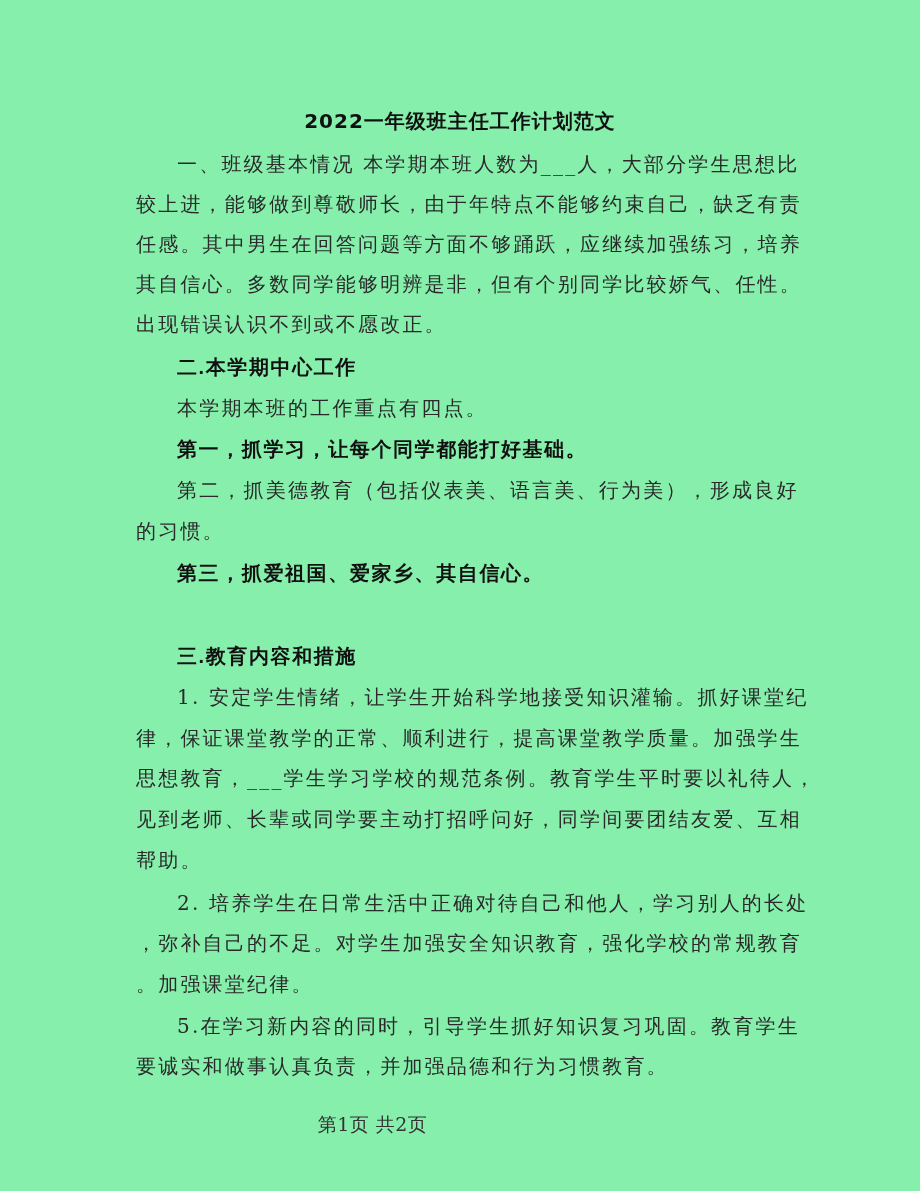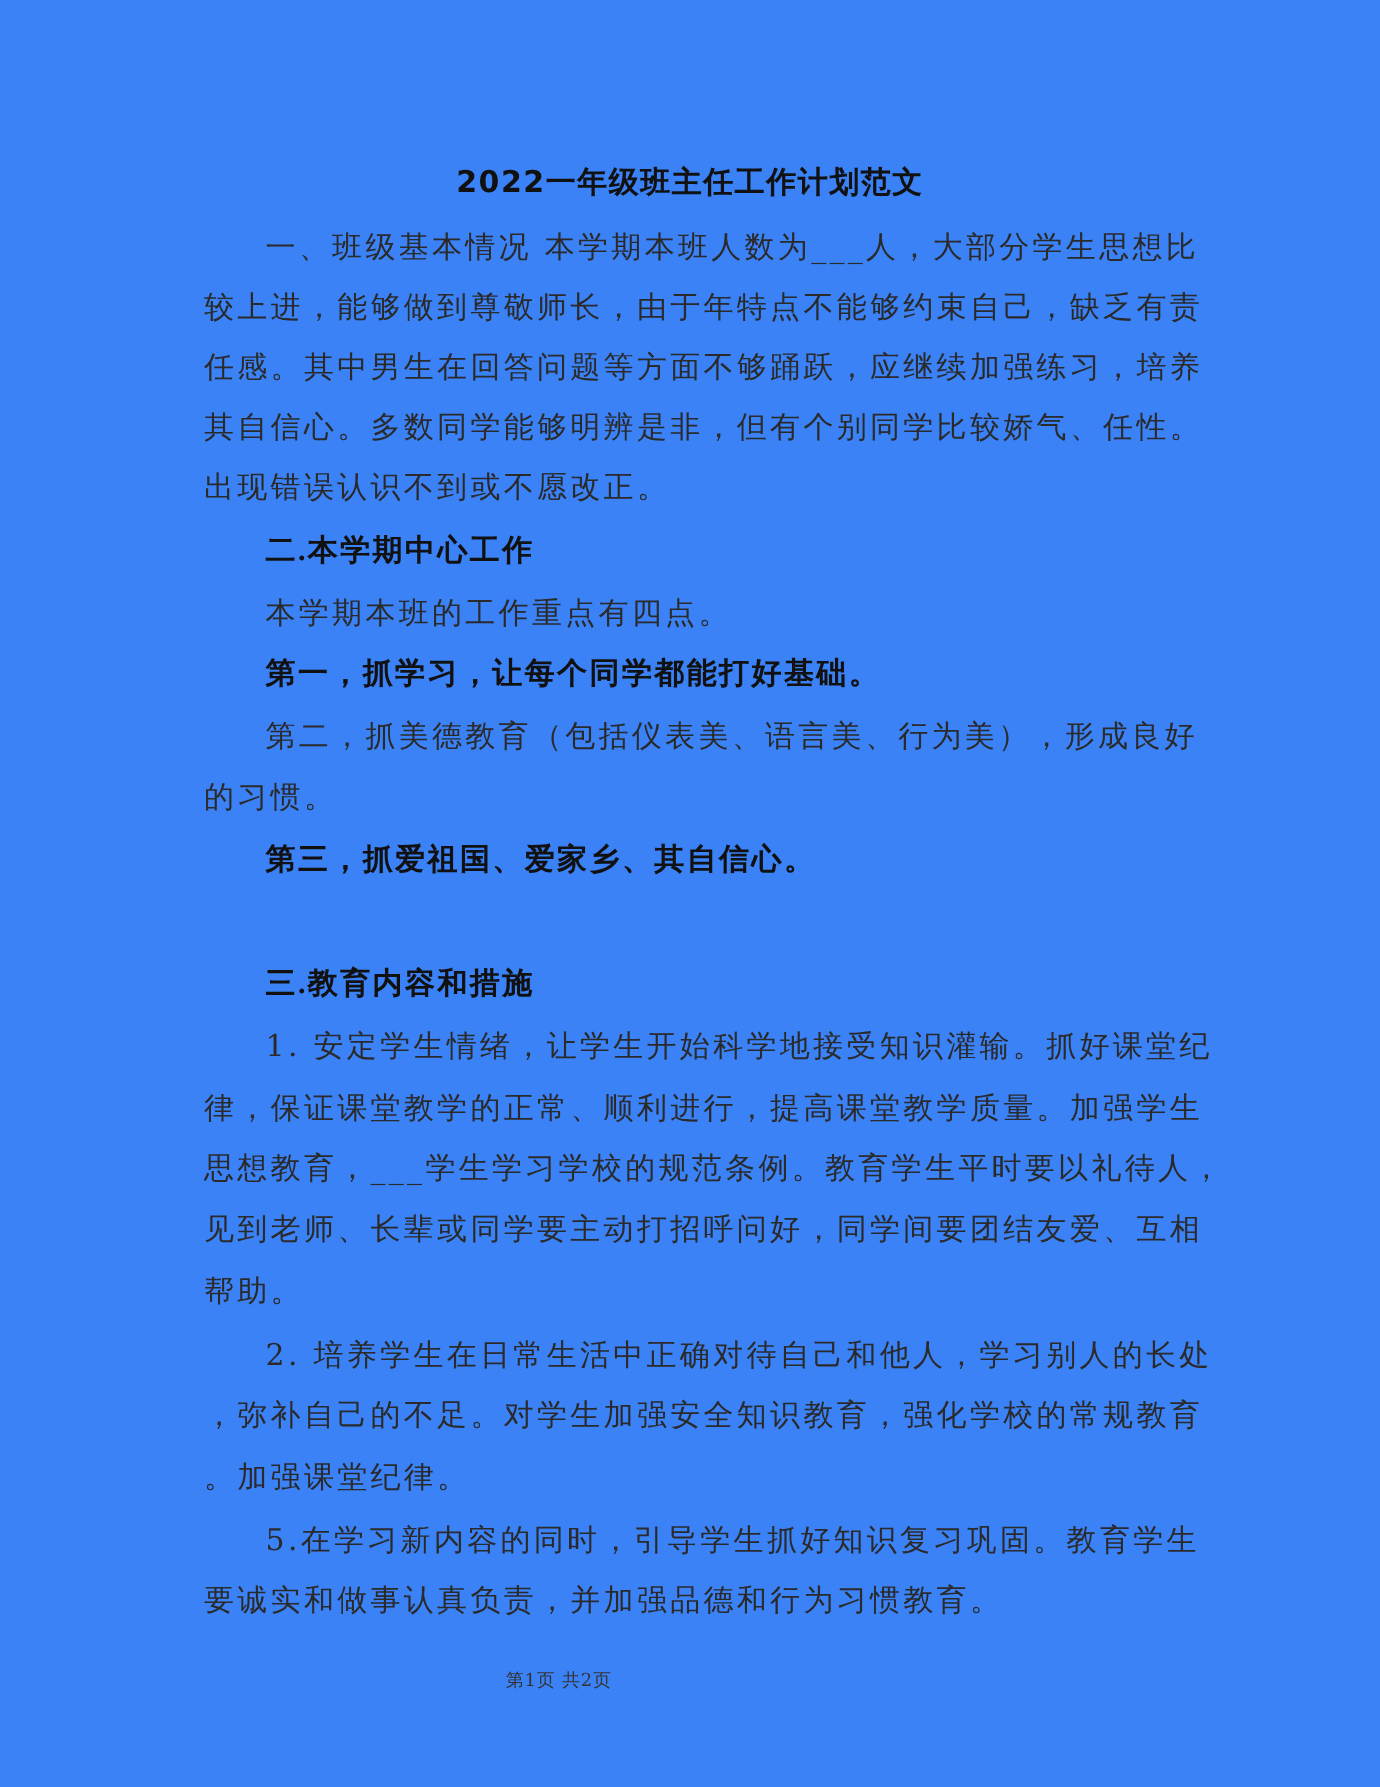--- a/index.html
+++ b/index.html
@@ -1,22 +1,22 @@
 <!DOCTYPE html>
 <html><head>
 <meta charset="utf-8">
 <style>
   html, body { margin: 0; padding: 0; background: #ffffff; }
   body { width: 920px; height: 1191px; position: relative; overflow: hidden; font-family: "DejaVu Serif", "Liberation Serif", serif; color: #222; }
-  .page { position: absolute; left: 0; top: 0; width: 920px; height: 1191px; background: #3b82f6; }
+  .page { position: absolute; left: 0; top: 0; width: 920px; height: 1191px; background: #86efac; }
   .title { position: absolute; left: 0; width: 920px; top: 108px; text-align: center; font-size: 20px; font-weight: bold; letter-spacing: 1px; color: #111; font-family: "DejaVu Sans", sans-serif; }
   .line { position: absolute; left: 136px; font-size: 20px; line-height: 28px; white-space: nowrap; letter-spacing: 2.2px; color: #2a2a2a; }
   .ind { left: 177px; }
-  .bold { font-weight: bold; color: #111; font-family: Liberation Serif, serif; letter-spacing: 1.6px; }
-  .footer { position: absolute; left: 0; width: 745px; top: 1112px; text-align: center; font-size: 12px; color: #333; letter-spacing: 0.5px; }
+  .bold { font-weight: bold; color: #111; font-family: Liberation Sans, sans-serif; letter-spacing: 1.6px; }
+  .footer { position: absolute; left: 0; width: 745px; top: 1112px; text-align: center; font-size: 19px; color: #333; letter-spacing: 0.5px; }
 </style>
 </head>
 <body>
 
 <div class="page">
   <div class="title">2022一年级班主任工作计划范文</div>
 
   <div class="line ind" style="top:150px">一、班级基本情况 本学期本班人数为___人，大部分学生思想比</div>
   <div class="line" style="top:190px">较上进，能够做到尊敬师长，由于年特点不能够约束自己，缺乏有责</div>
   <div class="line" style="top:230px">任感。其中男生在回答问题等方面不够踊跃，应继续加强练习，培养</div>

